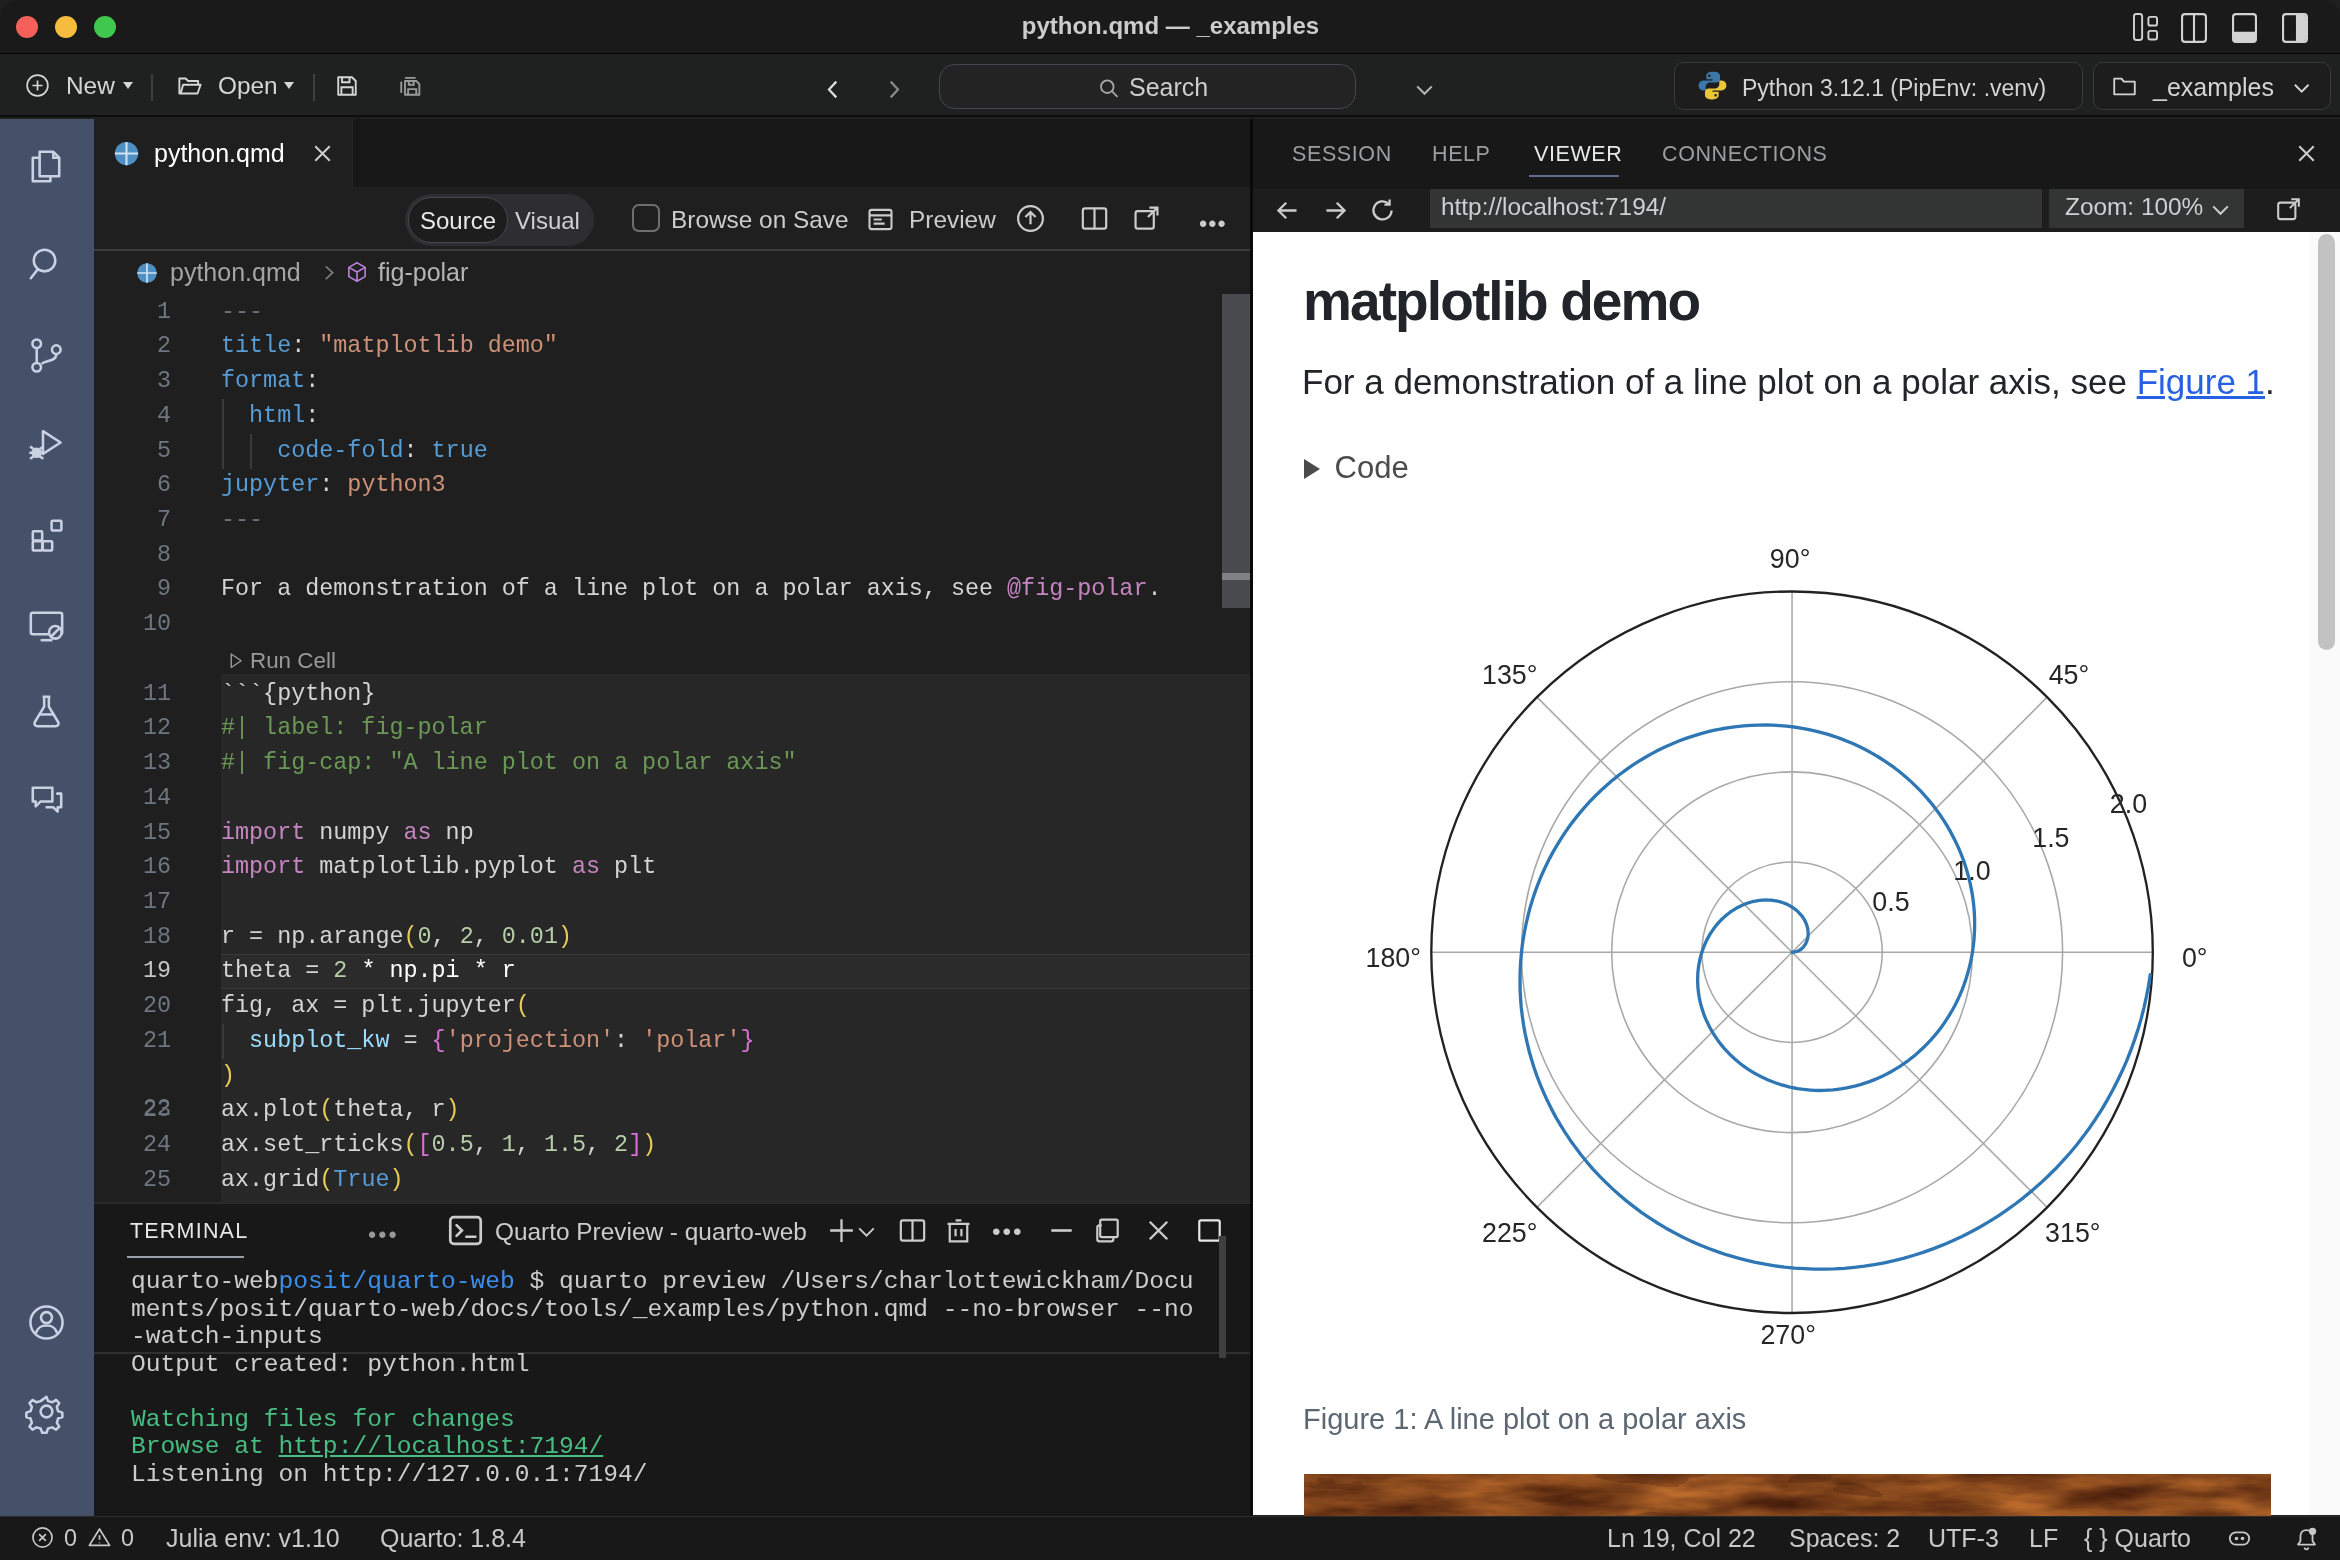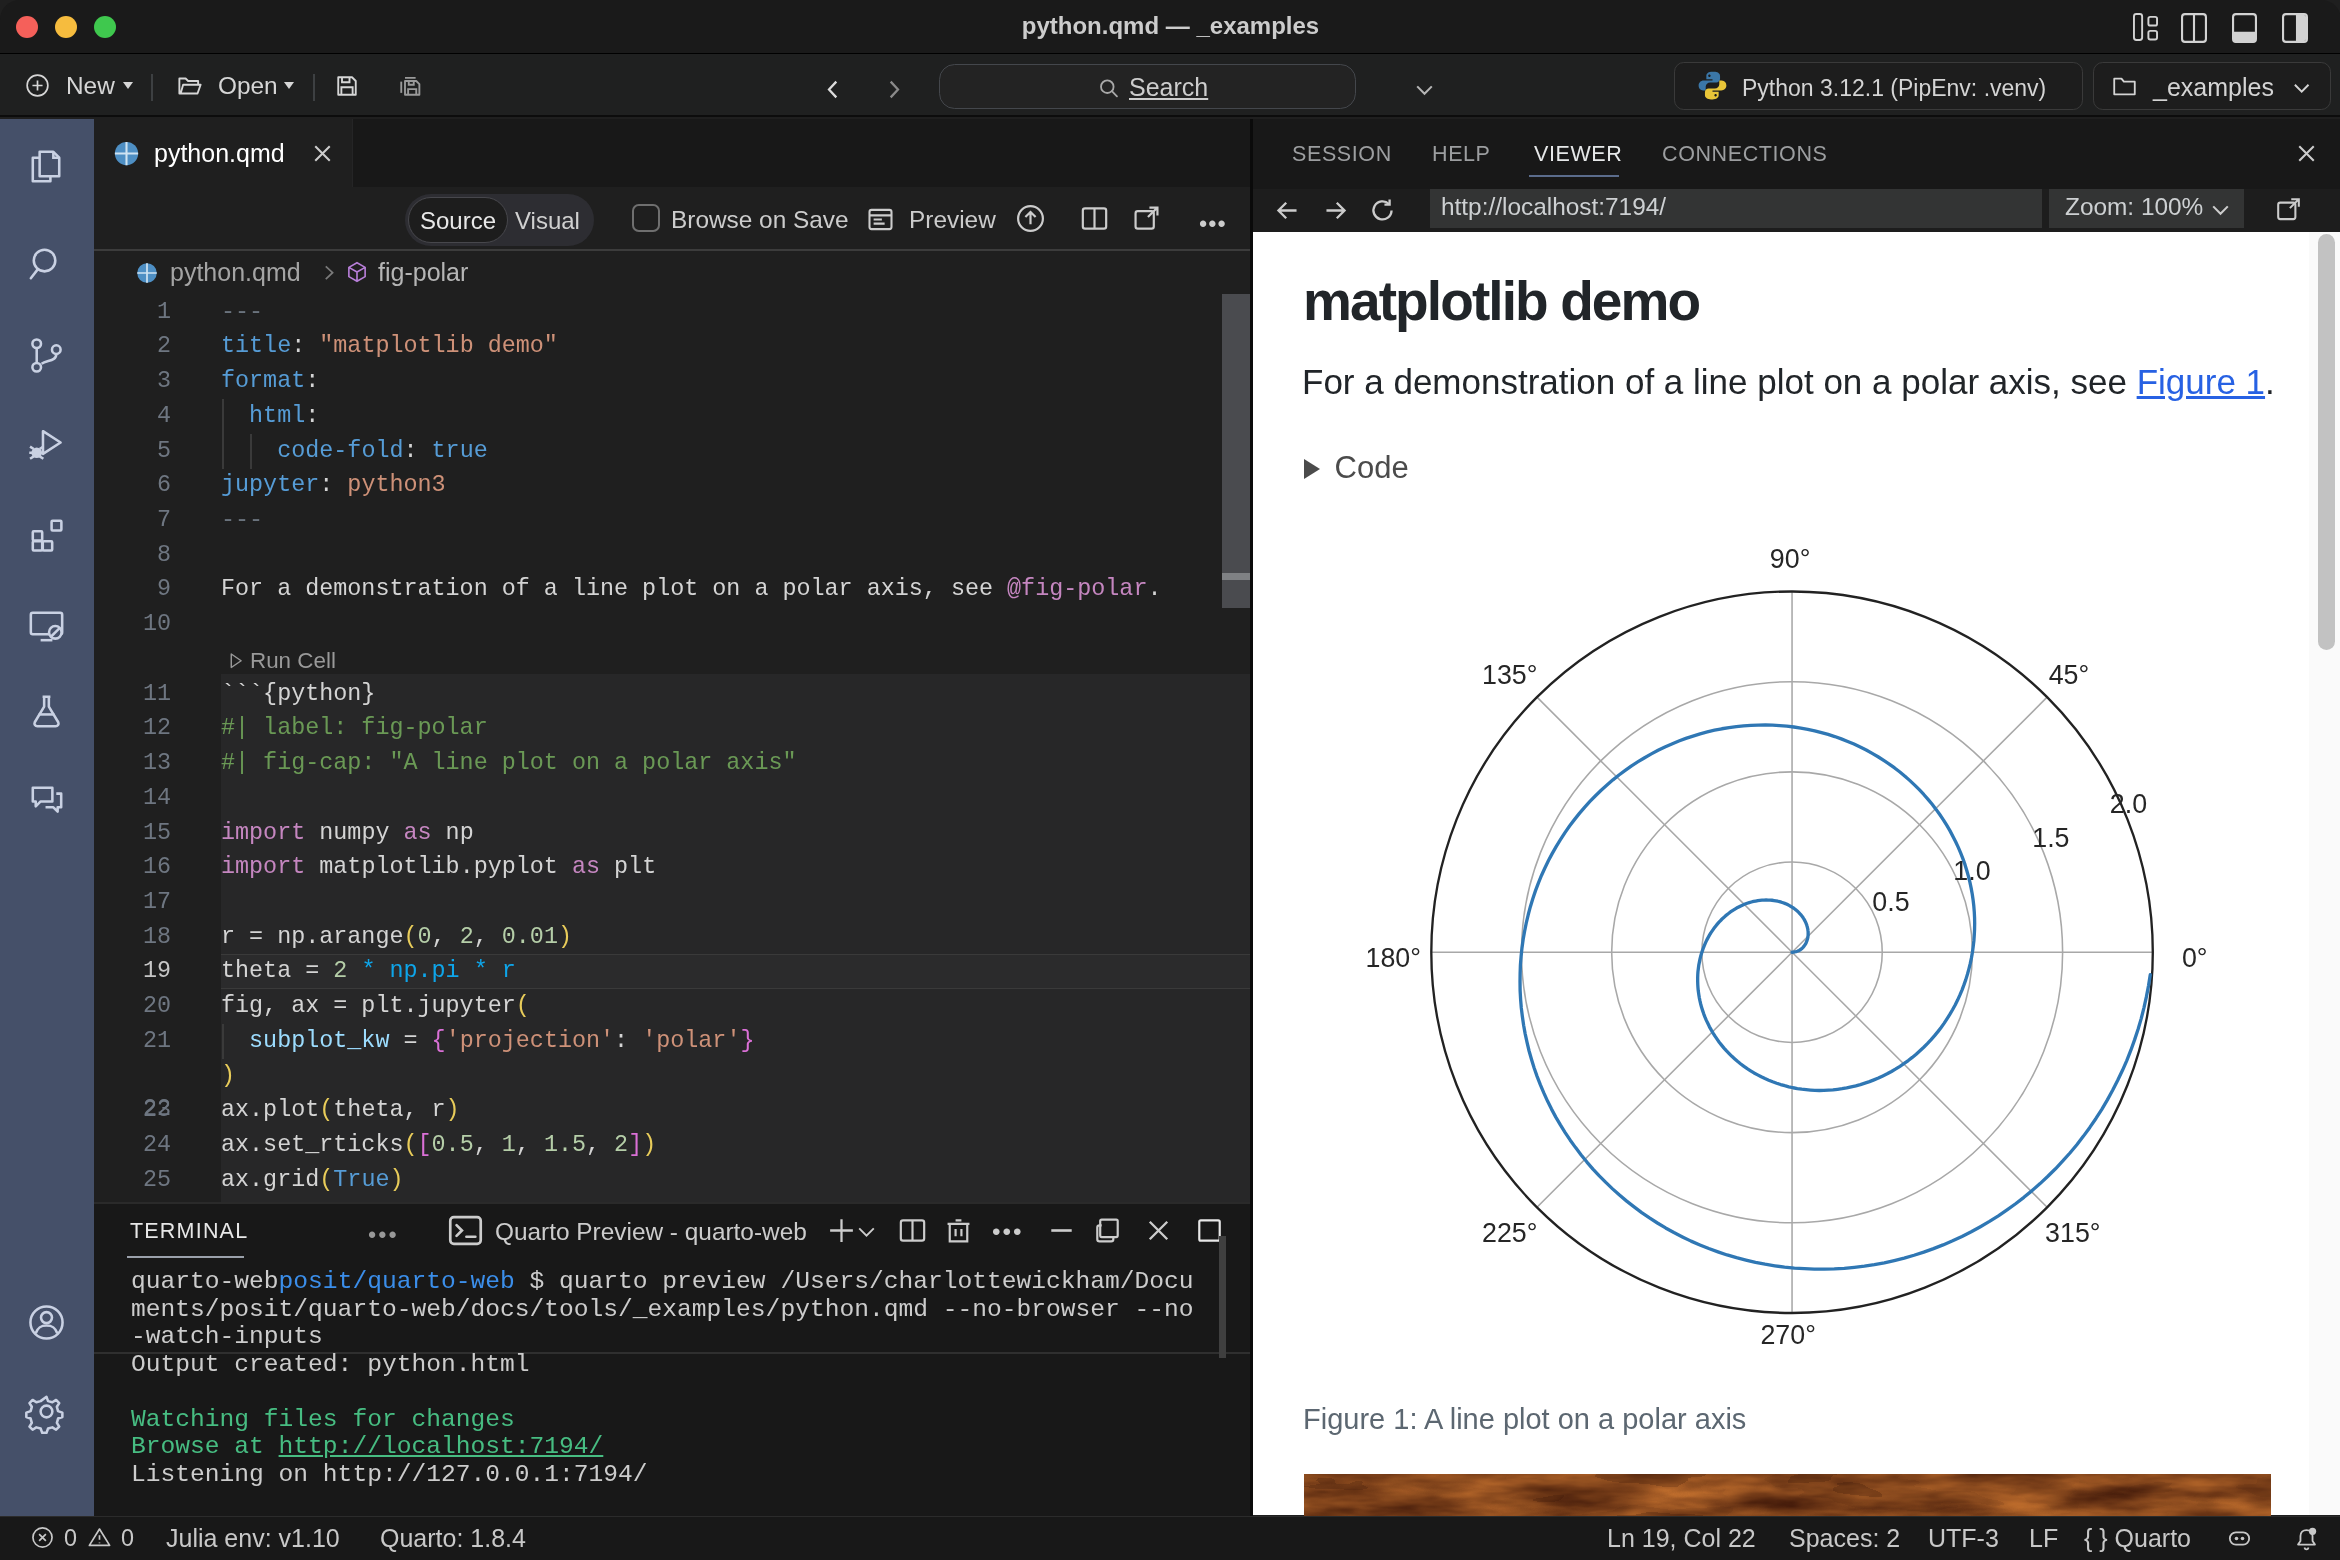--- a/index.html
+++ b/index.html
@@ -57,21 +57,21 @@
     <path d="M14.5 5 L8 12 l6.5 7" stroke-width="2"></path>
   </svg>
 <svg style="position:absolute;left:880px;top:76px" width="27" height="27" viewBox="0 0 24 24" fill="none" stroke="#8a8a8a" stroke-width="1.5">
     <path d="M9.5 5 L16 12 l-6.5 7" stroke-width="2"></path>
   </svg>
 <div class="abs" style="left:939px;top:64px;width:417px;height:45px;background:#232323;border:1.5px solid #44474c;border-radius:15.6px;"></div>
 <svg style="position:absolute;left:1094px;top:74px" width="29" height="29" viewBox="0 0 24 24" fill="none" stroke="#a8a8a8" stroke-width="1.5">
     <circle cx="11" cy="10.5" r="5.2"></circle>
     <path d="M14.8 14.2 L19 18.5" stroke-linecap="round"></path>
   </svg>
-<div class="abs" style="left:1129px;top:73px;color:#cdcdcd;font-size:25px;text-decoration:underline;">Search</div>
+<div class="abs" style="left:1129px;top:73px;color:#cdcdcd;font-size:25px;">Search</div>
 <svg style="position:absolute;left:1412px;top:77px" width="25" height="25" viewBox="0 0 24 24" fill="none" stroke="#b5b5b5" stroke-width="1.5">
     <path d="M5 9 l7 7 7-7" stroke-width="2"></path>
   </svg>
 <div class="abs" style="left:1674px;top:62px;width:409px;height:48px;background:#1d1d1d;border:1px solid #3a3a3a;border-radius:9.8px;"></div>
 <svg class="abs" style="left:1694px;top:67px" width="37" height="37" viewBox="0 0 24 24">
  <path d="M11.9 3 c-2.3 0-3.9 1-3.9 2.6 V8 h4 v0.8 H6.3 C4.4 8.8 3 10.2 3 12 c0 1.8 1.1 3.2 3 3.2 h1.6 v-2.4 c0-1.6 1.3-2.8 2.9-2.8 h4 c1.3 0 2.4-1.1 2.4-2.4 V5.6 C16.9 4 15.1 3 13 3 z M10 4.9 c.5 0 .8 .4 .8 .8 s-.3 .8-.8 .8-.8-.4-.8-.8 .3-.8 .8-.8z" fill="#3b77a8"></path>
  <path d="M12.1 21 c2.3 0 3.9-1 3.9-2.6 V16 h-4 v-.8 h5.7 c1.9 0 3.3-1.4 3.3-3.2 0-1.8-1.1-3.2-3-3.2 h-1.6 v2.4 c0 1.6-1.3 2.8-2.9 2.8 h-4 c-1.3 0-2.4 1.1-2.4 2.4 v2 c0 1.6 1.8 2.6 3.9 2.6 z M14 19.1 c-.5 0-.8-.4-.8-.8 s.3-.8 .8-.8 .8 .4 .8 .8-.3 .8-.8 .8z" fill="#e9c538"></path>
 </svg>
 <div class="abs" style="left:1742px;top:75px;color:#d4d4d4;font-size:23px;">Python 3.12.1 (PipEnv: .venv)</div>
 <div class="abs" style="left:2093px;top:62px;width:238px;height:48px;background:#1d1d1d;border:1px solid #3a3a3a;border-radius:9.8px;"></div>
@@ -224,21 +224,21 @@
 <div style="position:absolute;left:221px;top:746px;height:35px;line-height:35px;white-space:pre;font-family:'Liberation Mono',monospace;font-size:23.4px;"><span style="color:#6a9955">#| fig-cap: "A line plot on a polar axis"</span></div>
 <div style="position:absolute;left:94px;top:781px;width:77px;height:35px;line-height:35px;text-align:right;color:#6e7681;font-family:'Liberation Mono',monospace;font-size:23.4px;">14</div>
 <div style="position:absolute;left:94px;top:816px;width:77px;height:35px;line-height:35px;text-align:right;color:#6e7681;font-family:'Liberation Mono',monospace;font-size:23.4px;">15</div>
 <div style="position:absolute;left:221px;top:816px;height:35px;line-height:35px;white-space:pre;font-family:'Liberation Mono',monospace;font-size:23.4px;"><span style="color:#c586c0">import</span><span style="color:#d4d4d4"> numpy </span><span style="color:#c586c0">as</span><span style="color:#d4d4d4"> np</span></div>
 <div style="position:absolute;left:94px;top:850px;width:77px;height:35px;line-height:35px;text-align:right;color:#6e7681;font-family:'Liberation Mono',monospace;font-size:23.4px;">16</div>
 <div style="position:absolute;left:221px;top:850px;height:35px;line-height:35px;white-space:pre;font-family:'Liberation Mono',monospace;font-size:23.4px;"><span style="color:#c586c0">import</span><span style="color:#d4d4d4"> matplotlib.pyplot </span><span style="color:#c586c0">as</span><span style="color:#d4d4d4"> plt</span></div>
 <div style="position:absolute;left:94px;top:885px;width:77px;height:35px;line-height:35px;text-align:right;color:#6e7681;font-family:'Liberation Mono',monospace;font-size:23.4px;">17</div>
 <div style="position:absolute;left:94px;top:920px;width:77px;height:35px;line-height:35px;text-align:right;color:#6e7681;font-family:'Liberation Mono',monospace;font-size:23.4px;">18</div>
 <div style="position:absolute;left:221px;top:920px;height:35px;line-height:35px;white-space:pre;font-family:'Liberation Mono',monospace;font-size:23.4px;"><span style="color:#d4d4d4">r = np.arange</span><span style="color:#e8cc5a">(</span><span style="color:#b5cea8">0</span><span style="color:#d4d4d4">, </span><span style="color:#b5cea8">2</span><span style="color:#d4d4d4">, </span><span style="color:#b5cea8">0.01</span><span style="color:#e8cc5a">)</span></div>
 <div style="position:absolute;left:94px;top:954px;width:77px;height:35px;line-height:35px;text-align:right;color:#c6c6c6;font-family:'Liberation Mono',monospace;font-size:23.4px;">19</div>
-<div style="position:absolute;left:221px;top:954px;height:35px;line-height:35px;white-space:pre;font-family:'Liberation Mono',monospace;font-size:23.4px;"><span style="color:#d4d4d4">theta = </span><span style="color:#b5cea8">2</span><span style="color:#0ea5e9"> * np.pi * r</span></div>
+<div style="position:absolute;left:221px;top:954px;height:35px;line-height:35px;white-space:pre;font-family:'Liberation Mono',monospace;font-size:23.4px;"><span style="color:#d4d4d4">theta = </span><span style="color:#b5cea8">2</span><span style="color:#ffffff"> * np.pi * r</span></div>
 <div style="position:absolute;left:94px;top:989px;width:77px;height:35px;line-height:35px;text-align:right;color:#6e7681;font-family:'Liberation Mono',monospace;font-size:23.4px;">20</div>
 <div style="position:absolute;left:221px;top:989px;height:35px;line-height:35px;white-space:pre;font-family:'Liberation Mono',monospace;font-size:23.4px;"><span style="color:#d4d4d4">fig, ax = plt.jupyter</span><span style="color:#e8cc5a">(</span></div>
 <div style="position:absolute;left:94px;top:1024px;width:77px;height:35px;line-height:35px;text-align:right;color:#6e7681;font-family:'Liberation Mono',monospace;font-size:23.4px;">21</div>
 <div style="position:absolute;left:221px;top:1024px;height:35px;line-height:35px;white-space:pre;font-family:'Liberation Mono',monospace;font-size:23.4px;"><span style="color:#d4d4d4">  </span><span style="color:#9cdcfe">subplot_kw</span><span style="color:#d4d4d4"> = </span><span style="color:#da70d6">{</span><span style="color:#ce9178">'projection'</span><span style="color:#d4d4d4">: </span><span style="color:#ce9178">'polar'</span><span style="color:#da70d6">}</span></div>
 <div style="position:absolute;left:94px;top:1059px;width:77px;height:35px;line-height:35px;text-align:right;color:#6e7681;font-family:'Liberation Mono',monospace;font-size:23.4px;margin-top:33px;">22</div>
 <div style="position:absolute;left:221px;top:1059px;height:35px;line-height:35px;white-space:pre;font-family:'Liberation Mono',monospace;font-size:23.4px;"><span style="color:#e8cc5a">)</span></div>
 <div style="position:absolute;left:94px;top:1093px;width:77px;height:35px;line-height:35px;text-align:right;color:#6e7681;font-family:'Liberation Mono',monospace;font-size:23.4px;">23</div>
 <div style="position:absolute;left:221px;top:1093px;height:35px;line-height:35px;white-space:pre;font-family:'Liberation Mono',monospace;font-size:23.4px;"><span style="color:#d4d4d4">ax.plot</span><span style="color:#e8cc5a">(</span><span style="color:#d4d4d4">theta, r</span><span style="color:#e8cc5a">)</span></div>
 <div style="position:absolute;left:94px;top:1128px;width:77px;height:35px;line-height:35px;text-align:right;color:#6e7681;font-family:'Liberation Mono',monospace;font-size:23.4px;">24</div>
 <div style="position:absolute;left:221px;top:1128px;height:35px;line-height:35px;white-space:pre;font-family:'Liberation Mono',monospace;font-size:23.4px;"><span style="color:#d4d4d4">ax.set_rticks</span><span style="color:#e8cc5a">(</span><span style="color:#da70d6">[</span><span style="color:#b5cea8">0.5</span><span style="color:#d4d4d4">, </span><span style="color:#b5cea8">1</span><span style="color:#d4d4d4">, </span><span style="color:#b5cea8">1.5</span><span style="color:#d4d4d4">, </span><span style="color:#b5cea8">2</span><span style="color:#da70d6">]</span><span style="color:#e8cc5a">)</span></div>

